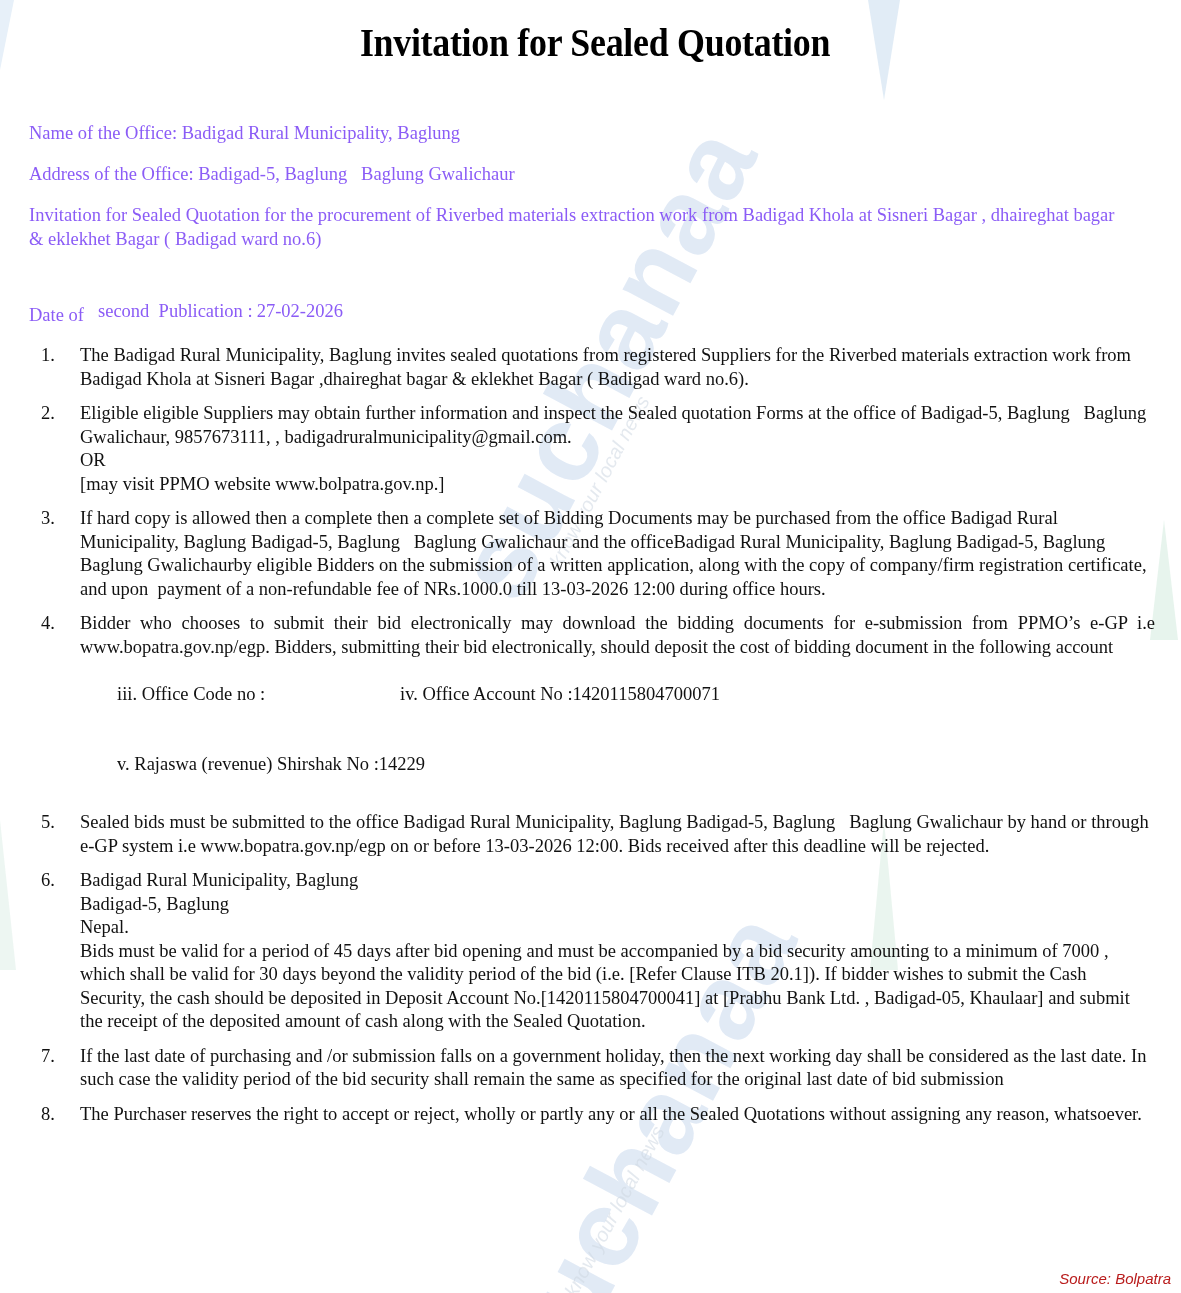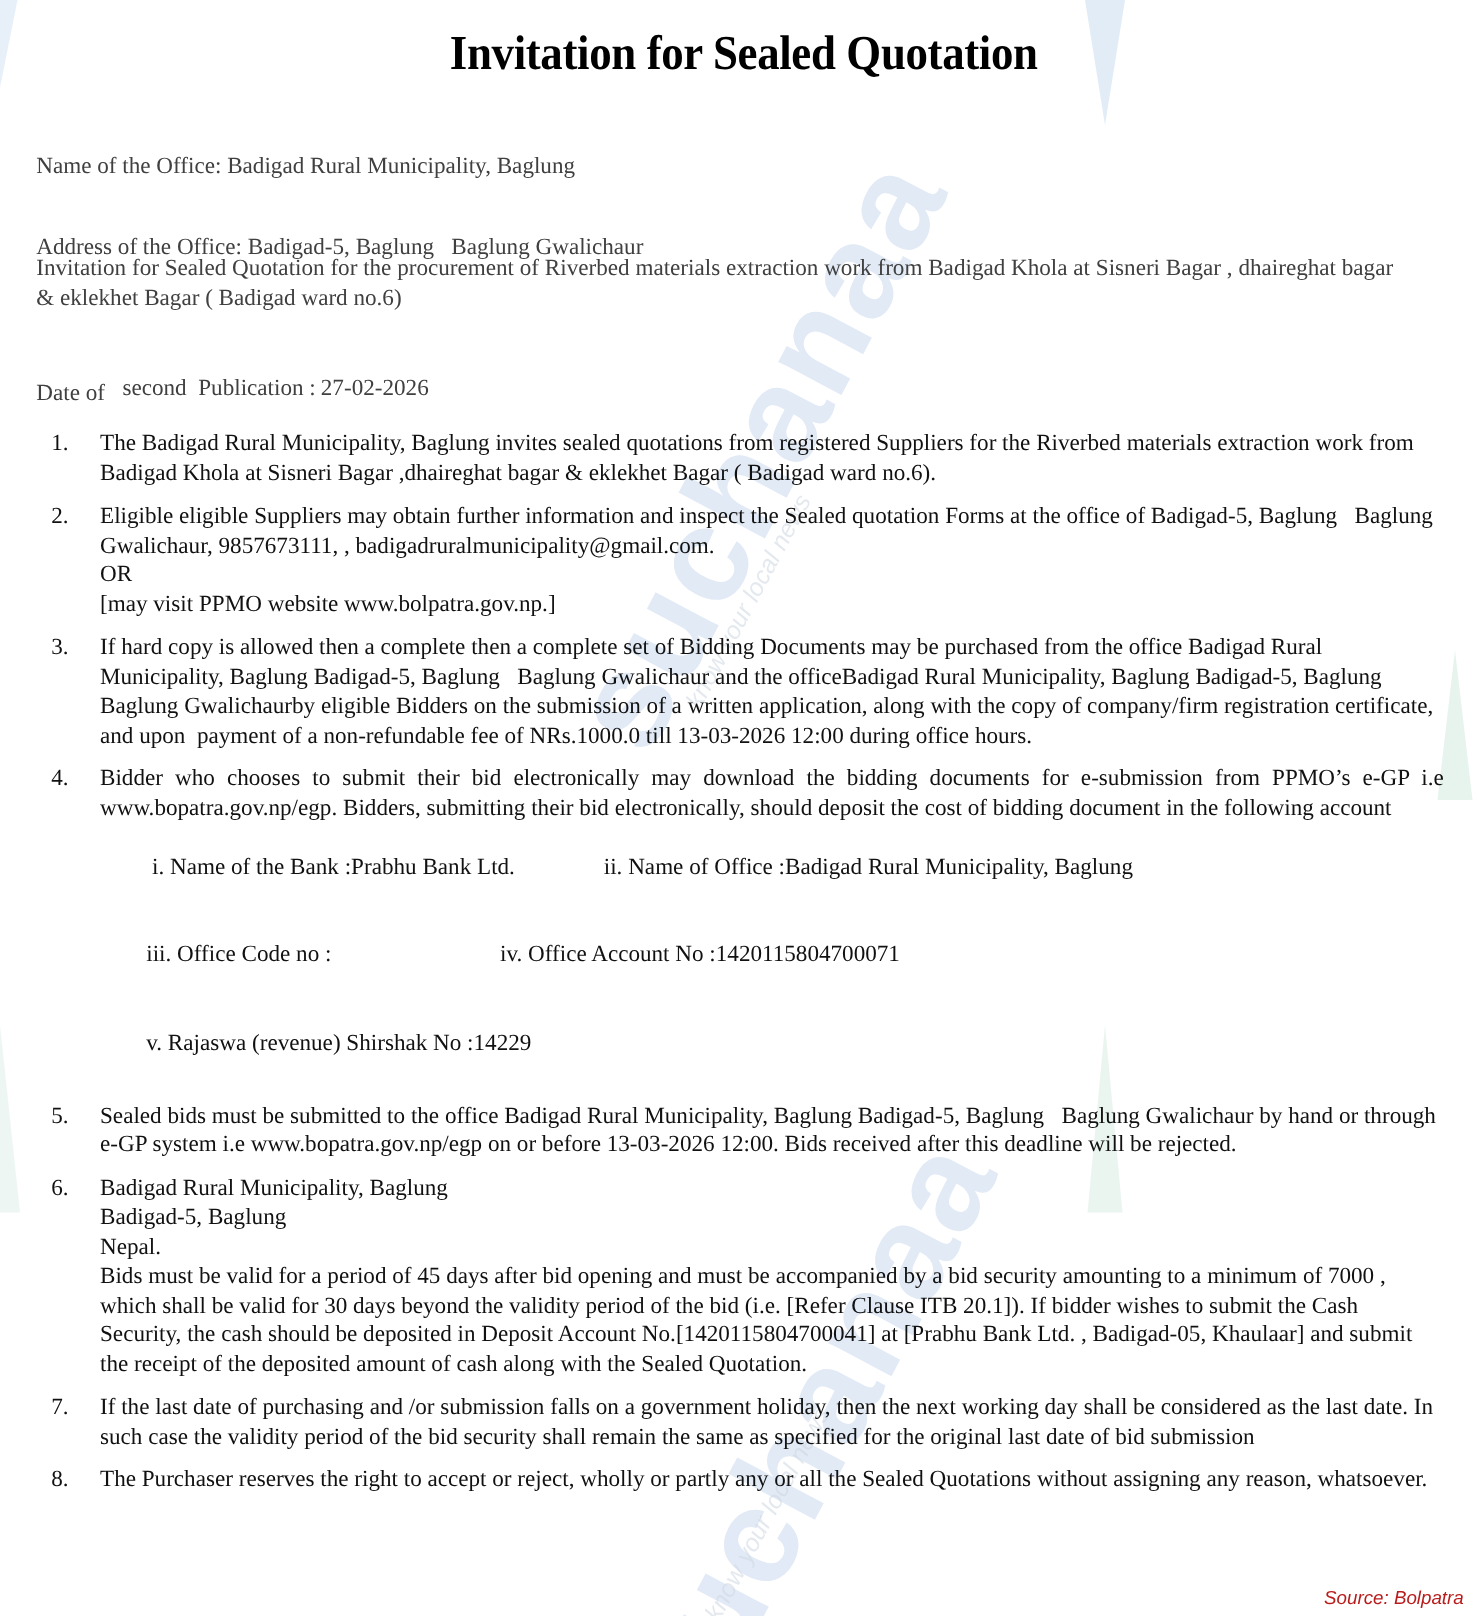--- a/index.html
+++ b/index.html
@@ -100,24 +100,24 @@
       letter-spacing: -0.3px;
       color: #000;
       transform: scaleX(0.92);
       transform-origin: center top;
     }
     .meta {
       position: absolute;
       left: 29px;
       font-size: 18.5px;
       line-height: 24px;
-      color: #404040;
+      color: #8b5cf6;
     }
     .meta-name { top: 121px; }
-    .meta-address { top: 162px; margin-top: 24px; }
+    .meta-address { top: 162px; }
     .meta-invitation { top: 203px; width: 1100px; }
     .meta-sqno { top: 260px; }
     .meta-date { top: 301px; }
     .meta-date .date-kind { margin-left: 14px; margin-right: 4px; position: relative; top: -2px; }
 
     .clauses {
       position: absolute;
       left: 0;
       top: 344px;
       width: 1181px;
@@ -205,23 +205,20 @@
     </li>
 
     <li class="clause">
       <span class="clause-num">3.</span>
       <span class="clause-line" style="white-space:pre-wrap;">If hard copy is allowed then a complete then a complete set of Bidding Documents may be purchased from the office Badigad Rural Municipality, Baglung Badigad-5, Baglung   Baglung Gwalichaur and the officeBadigad Rural Municipality, Baglung Badigad-5, Baglung   Baglung Gwalichaurby eligible Bidders on the submission of a written application, along with the copy of company/firm registration certificate, and upon  payment of a non-refundable fee of NRs.1000.0 till 13-03-2026 12:00 during office hours.</span>
     </li>
 
     <li class="clause clause-4">
       <span class="clause-num">4.</span>
       <span class="clause-line justify">Bidder who chooses to submit their bid electronically may download the bidding documents for e-submission from PPMO’s e-GP i.e www.bopatra.gov.np/egp. Bidders, submitting their bid electronically,  should  deposit  the  cost  of  bidding  document  in  the following account</span>
-      <span class="acct-row acct-1">
-        <span> i. Name of the Bank :Prabhu Bank Ltd.</span><span class="col2">ii. Name of Office :Badigad Rural Municipality, Baglung</span>
-      </span>
       <span class="acct-row acct-2">
         <span>iii. Office Code no :</span><span class="col2">iv. Office Account No :1420115804700071</span>
       </span>
       <span class="acct-row">
         <span>v. Rajaswa (revenue) Shirshak No :14229</span>
       </span>
     </li>
 
     <li class="clause">
       <span class="clause-num">5.</span>

